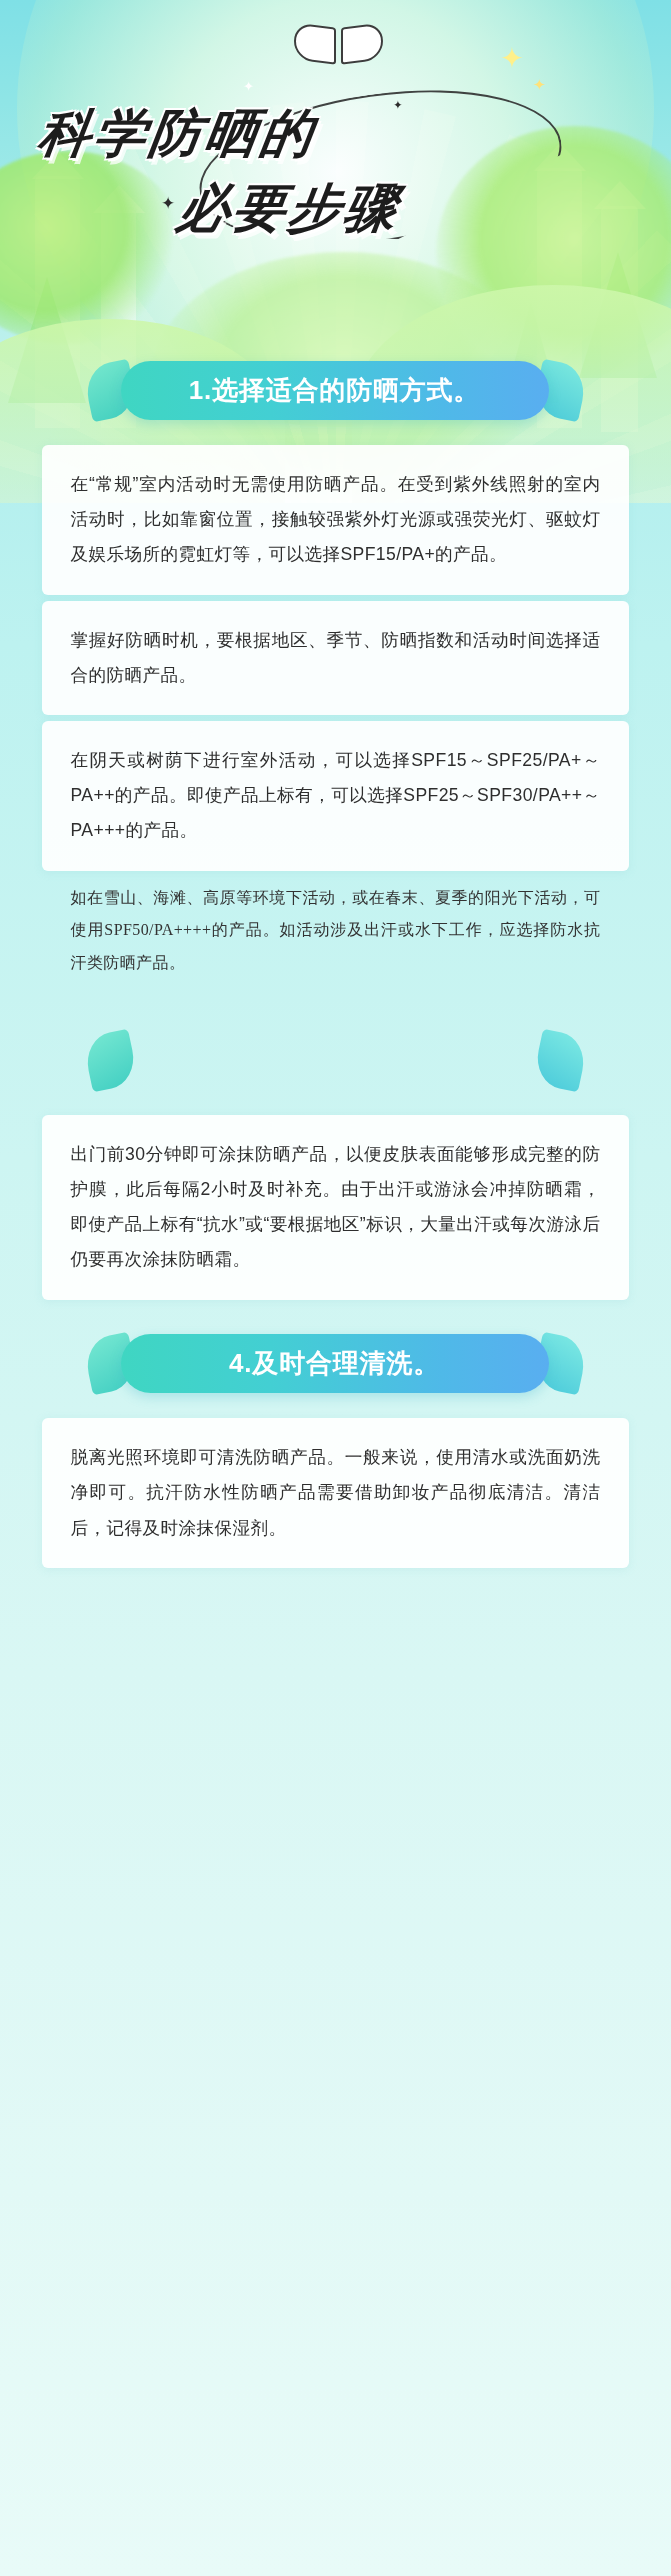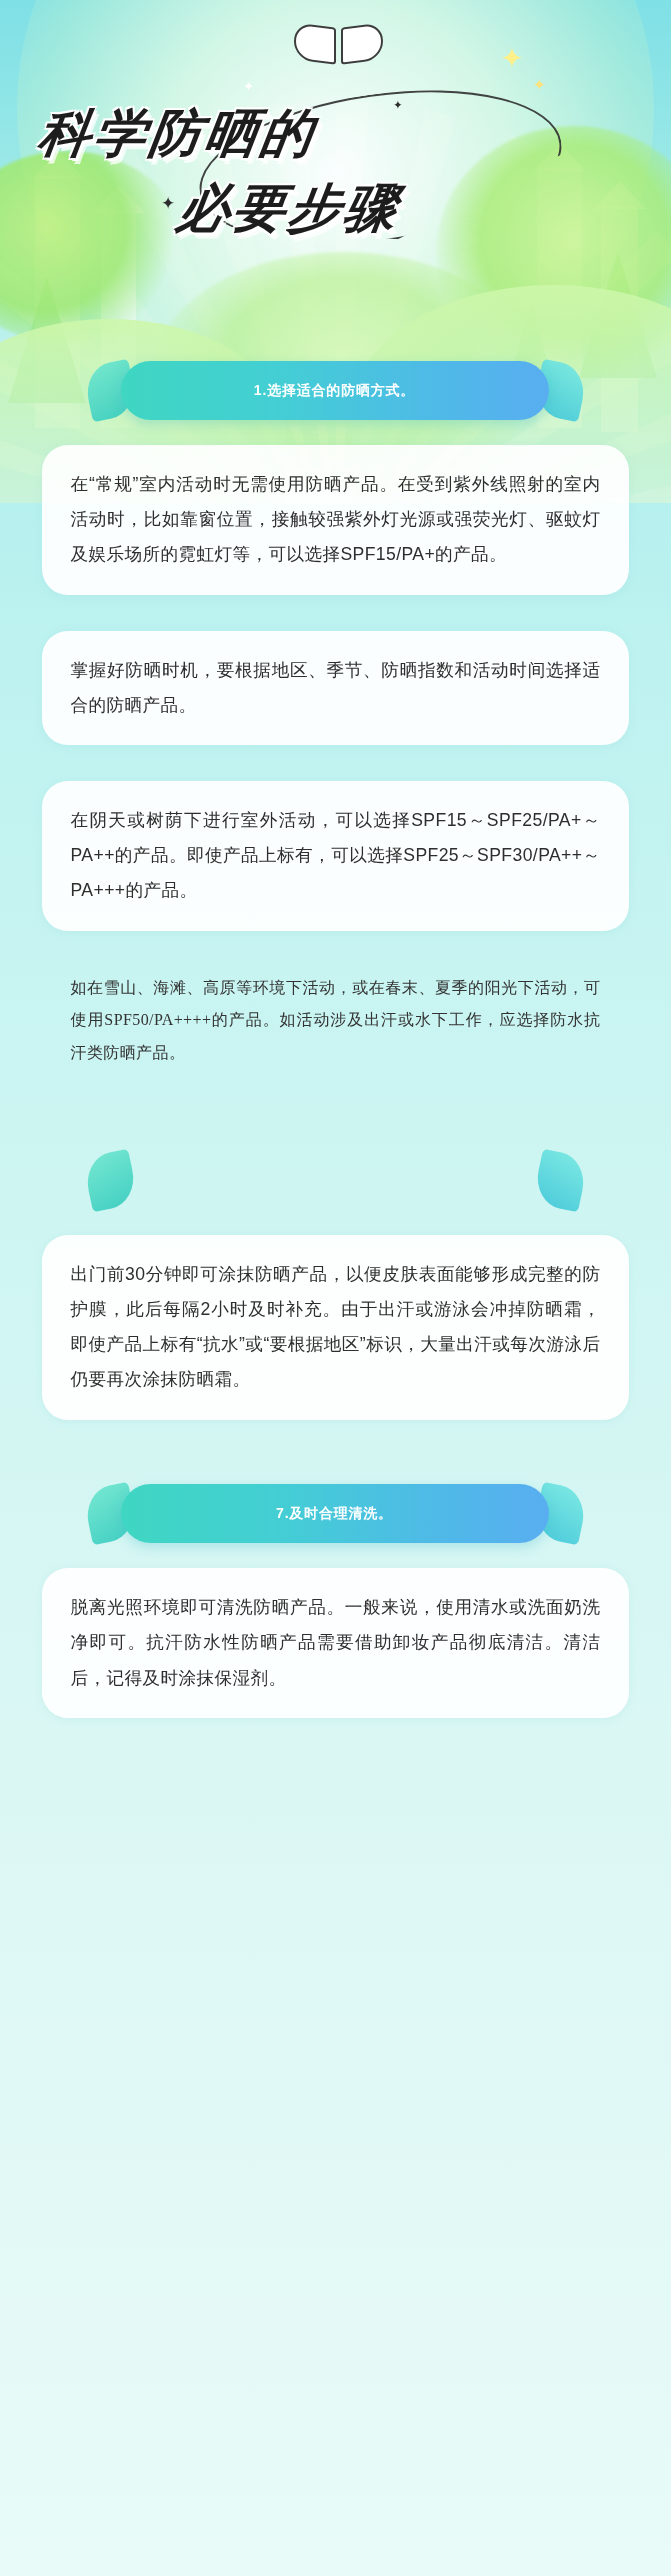--- a/index.html
+++ b/index.html
@@ -218,21 +218,21 @@
     height: 59px;
     border-radius: 30px;
     background: linear-gradient(90deg, #3fd6c2 0%, #43cfd3 35%, #4fb9e8 75%, #59aef0 100%);
     box-shadow: 0 4.2px 11.7px rgba(60,180,200,0.28);
     display: flex;
     align-items: center;
     justify-content: center;
   }
   .sec-head-label {
     color: #ffffff;
-    font-size: 14px;
+    font-size: 26px;
     font-weight: bold;
     letter-spacing: 0.8px;
   }
   .leaf {
     position: absolute;
     top: 1.7px;
     width: 47px;
     height: 55px;
     background: linear-gradient(160deg, #6fe7cf, #35cbbe);
     opacity: .92;
@@ -249,23 +249,23 @@
     background: linear-gradient(200deg, #77e9e2, #3fc6d8);
   }
 
   
   .cards {
     width: 587px;
     margin: 22px auto 0 auto;
   }
   .card {
     background: rgba(255,255,255,0.92);
-    border-radius: 26px;
+    border-radius: 6px;
     padding: 22px 28.5px;
-    margin-bottom: 36px;
+    margin-bottom: 6px;
     box-shadow: 0 1.7px 8.4px rgba(120,200,205,0.15);
   }
   .card p {
     margin: 0;
     color: #2e2e2e;
     font-size: 17.6px;
     line-height: 2.0;
     text-align: justify;
     letter-spacing: 0.4px;
   }
@@ -369,21 +369,21 @@
       </div>
     </div>
 
     <div class="gap-md"></div>
 
     <div class="section">
       <div class="sec-head">
         <div class="leaf leaf-l"></div>
         <div class="leaf leaf-r"></div>
         <div class="sec-head-pill">
-          <span class="sec-head-label">7.及时合理清洗。</span>
+          <span class="sec-head-label">4.及时合理清洗。</span>
         </div>
       </div>
       <div class="cards">
         <div class="card">
           <p>脱离光照环境即可清洗防晒产品。一般来说，使用清水或洗面奶洗净即可。抗汗防水性防晒产品需要借助卸妆产品彻底清洁。清洁后，记得及时涂抹保湿剂。</p>
         </div>
       </div>
     </div>
 
   </div>

